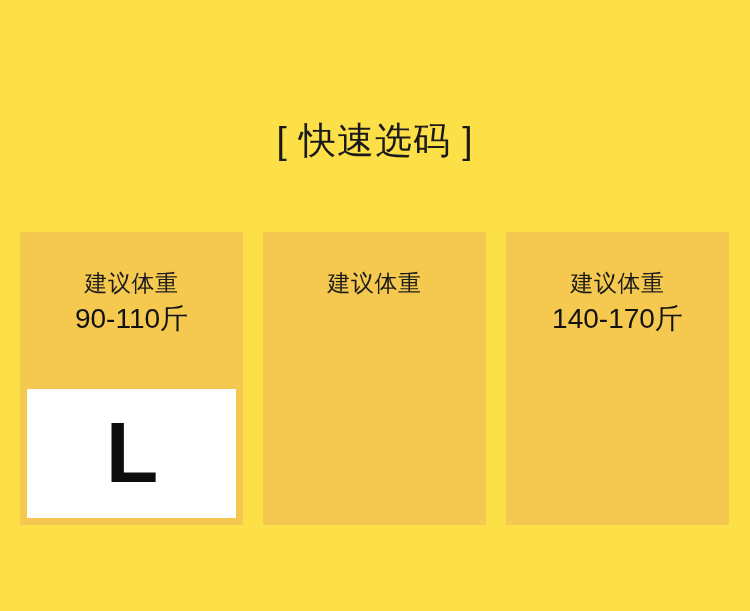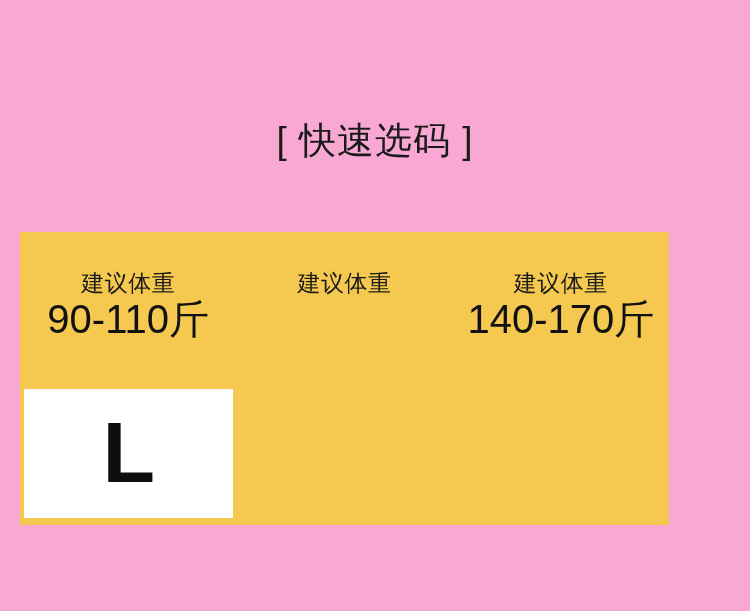--- a/index.html
+++ b/index.html
@@ -11,21 +11,21 @@
     height: 611px;
     background: #ffffff;
     font-family: "Liberation Sans", "DejaVu Sans", sans-serif;
     overflow: hidden;
     position: relative;
   }
 
   #size-guide {
     position: absolute;
     inset: 0;
-    background: #f9a8d4;
+    background: #fde047;
   }
 
   
   .title-wrap {
     position: absolute;
     left: 0;
     top: 122px;
     width: 750px;
     text-align: center;
   }
@@ -37,21 +37,21 @@
     color: #1a1a1a;
     letter-spacing: 1px;
     white-space: pre;
   }
 
   
   .cards {
     position: absolute;
     left: 20px;
     top: 232px;
-    width: 649px;
+    width: 709px;
     height: 293px;
     display: flex;
     justify-content: space-between;
   }
 
   .card {
     width: 223px;
     height: 293px;
     background: #f5c84f;
     box-sizing: border-box;
@@ -70,21 +70,21 @@
 
   .weight-label {
     font-size: 23px;
     line-height: 26px;
     color: #1a1a1a;
     font-weight: 400;
     letter-spacing: 0.5px;
   }
 
   .weight-range {
-    font-size: 40px;
+    font-size: 28px;
     line-height: 40px;
     color: #111111;
     font-weight: 400;
     letter-spacing: 0px;
     margin-top: 3px;
   }
 
   .size-box {
     width: 209px;
     height: 129px;

